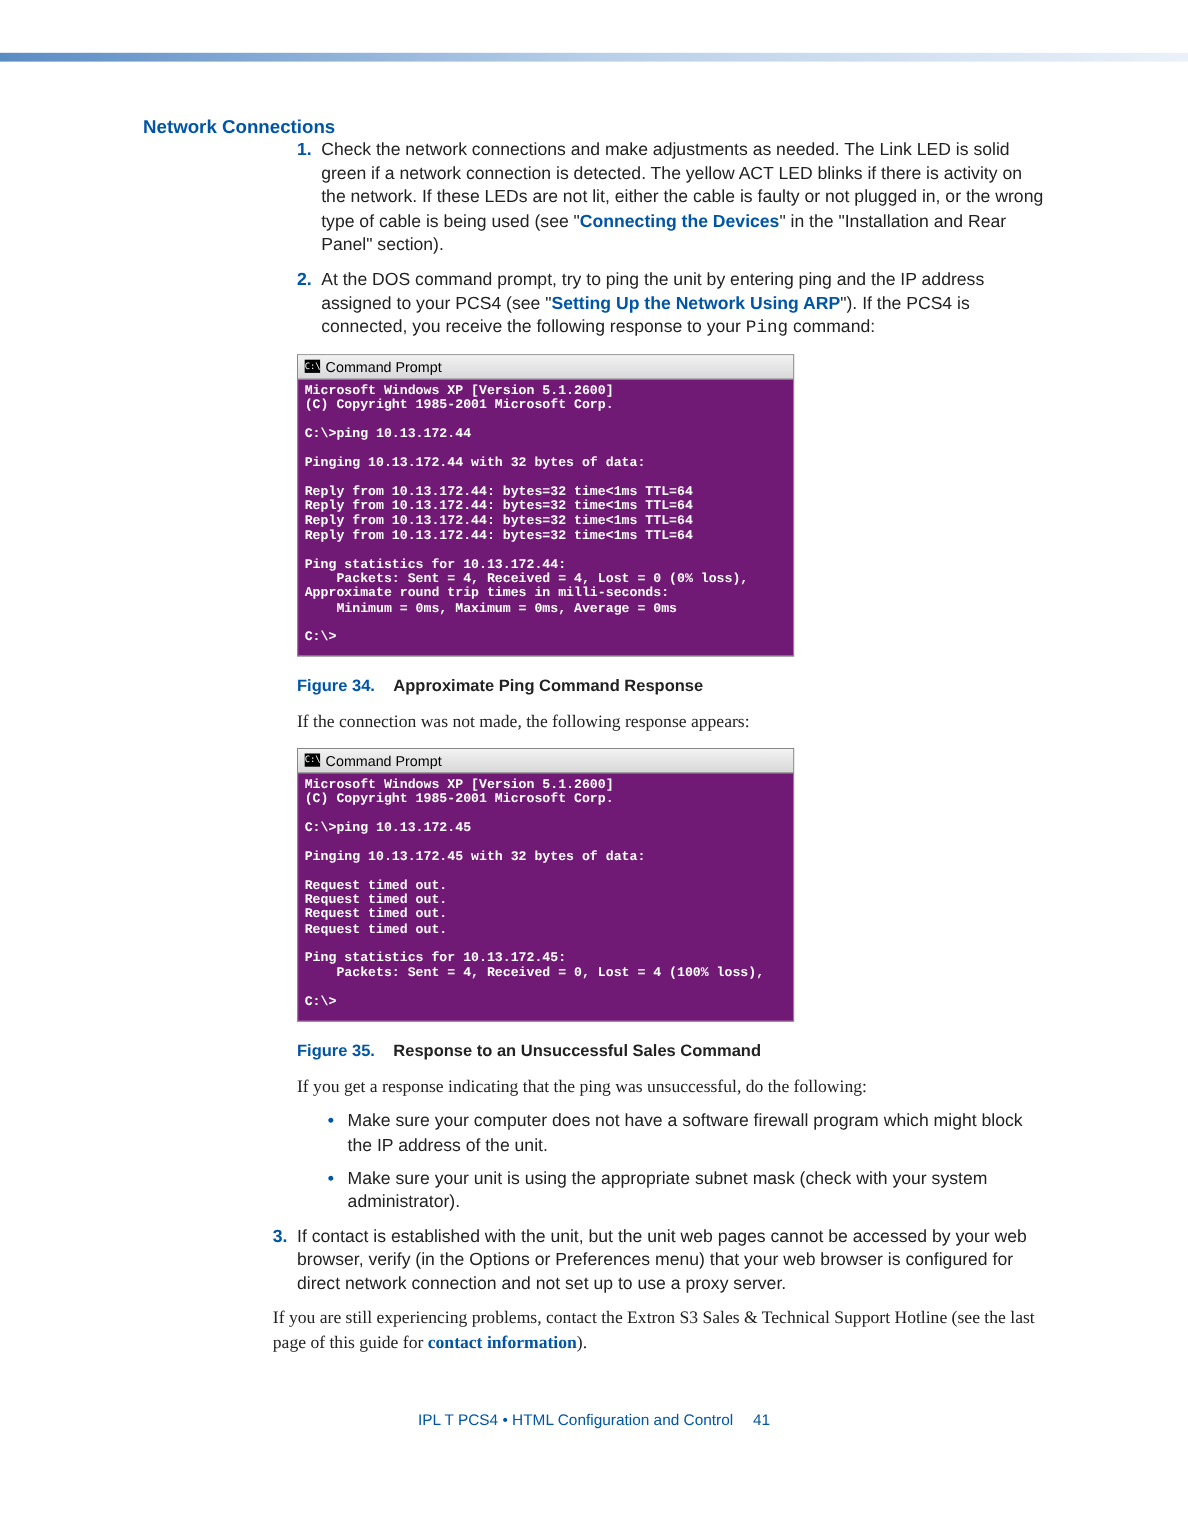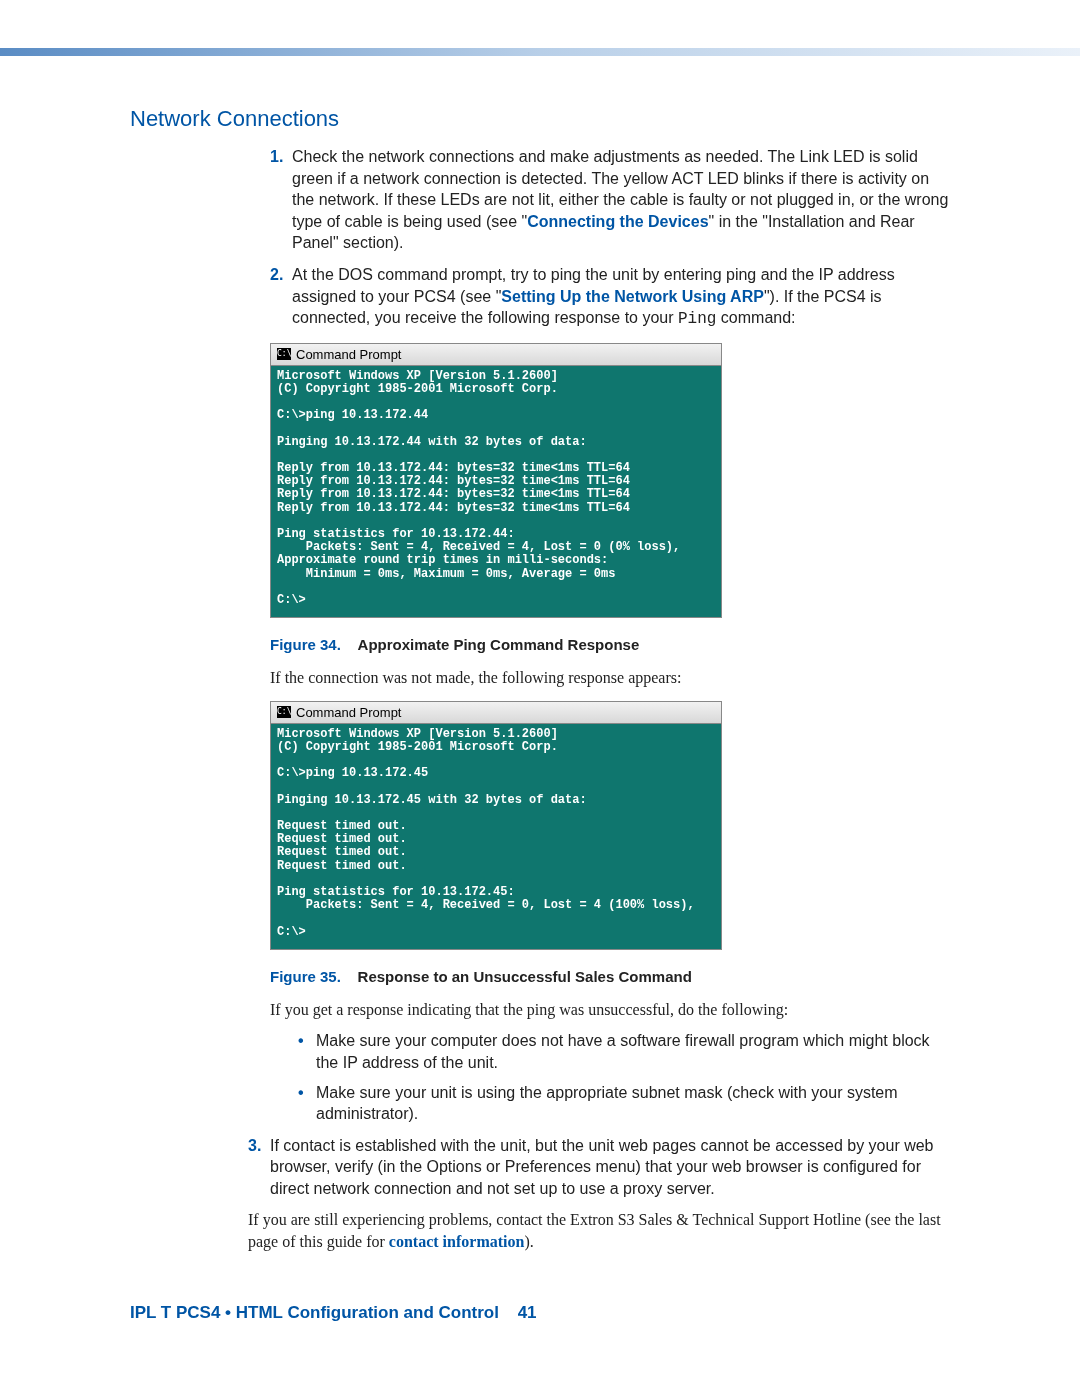--- a/index.html
+++ b/index.html
@@ -12,23 +12,22 @@
   .top-bar {
     height: 8px;
     background: linear-gradient(to right, #5a8cc4 0%, #b8cfe8 50%, #eaf1f9 100%);
     margin-top: 48px;
   }
   .page {
     padding: 50px 130px 40px 130px;
   }
   .section-title {
     color: #0055a5;
-    font-weight: normal;
-    font-size: 22px;
-    margin-bottom: 14px;
+    font-weight: bold;
+    font-size: 17px;
   }
   .content-indent {
     margin-left: 140px;
   }
   ol.main-list {
     list-style: none;
     padding: 0;
     margin: 0;
   }
   ol.main-list > li {
@@ -74,21 +73,21 @@
     height: 12px;
     background: #000;
     color: #fff;
     font-size: 8px;
     line-height: 12px;
     text-align: center;
     font-family: monospace;
     margin-right: 5px;
   }
   .cmd-body {
-    background: #0f766e;
+    background: #701a75;
     color: #fff;
     font-family: "Courier New", monospace;
     font-size: 12px;
     font-weight: bold;
     padding: 4px 0 10px 6px;
     white-space: pre;
     line-height: 1.1;
   }
   .figure-caption {
     font-size: 15px;
@@ -124,23 +123,23 @@
   }
   ul.bullets > li::before {
     content: "•";
     color: #0055a5;
     position: absolute;
     left: 0;
     top: 0;
     font-weight: bold;
   }
   .footer {
-    text-align: left;
-    font-size: 17px;
-    font-weight: bold;
+    text-align: center;
+    font-size: 14px;
+    font-weight: normal;
     color: #0055a5;
     margin-top: 50px;
   }
   .footer .pagenum {
     margin-left: 14px;
   }
 </style>
 </head>
 <body>
 

